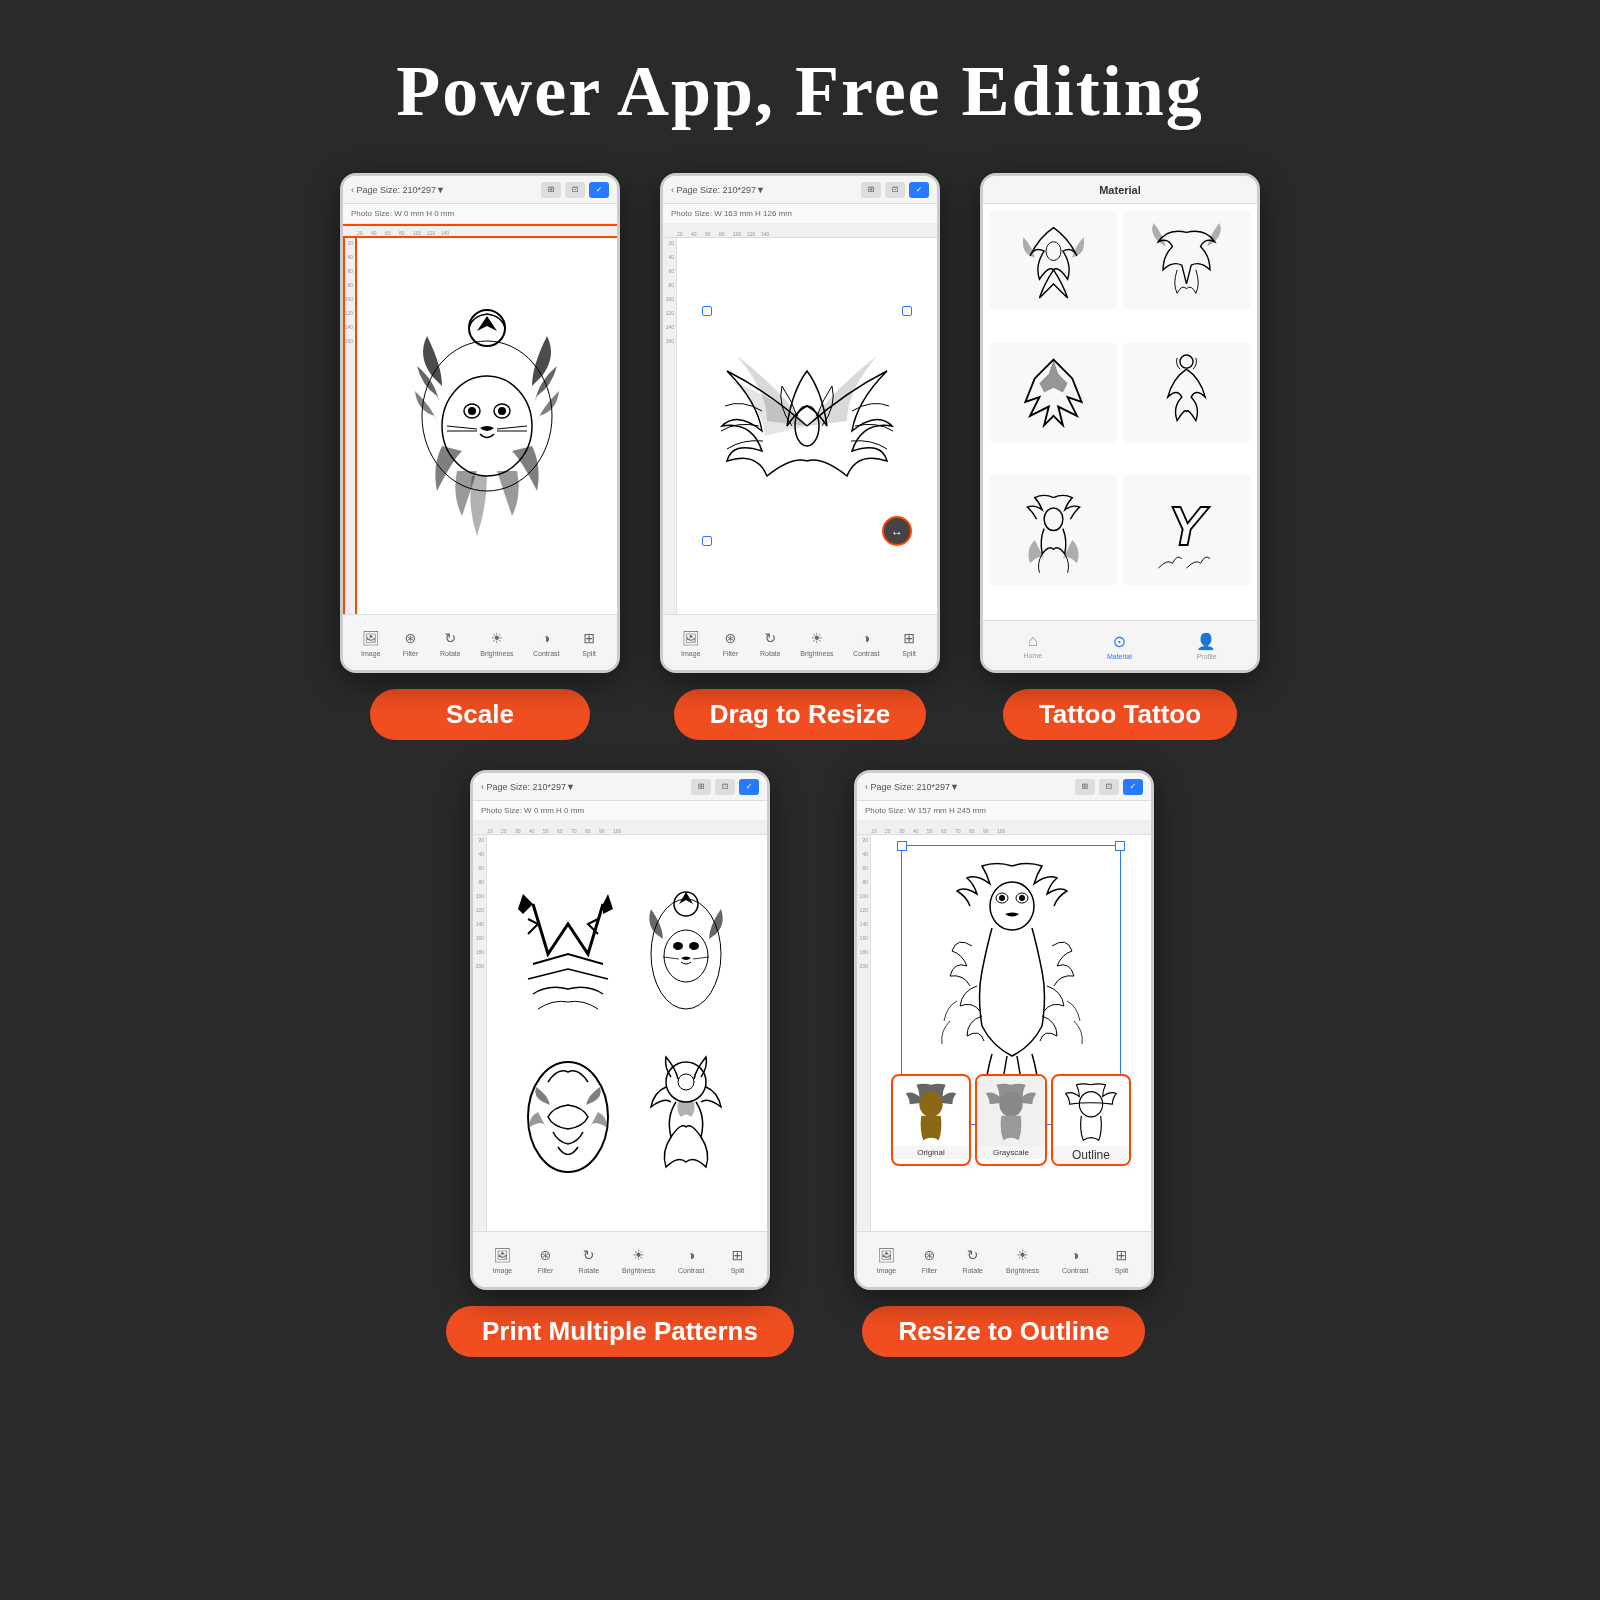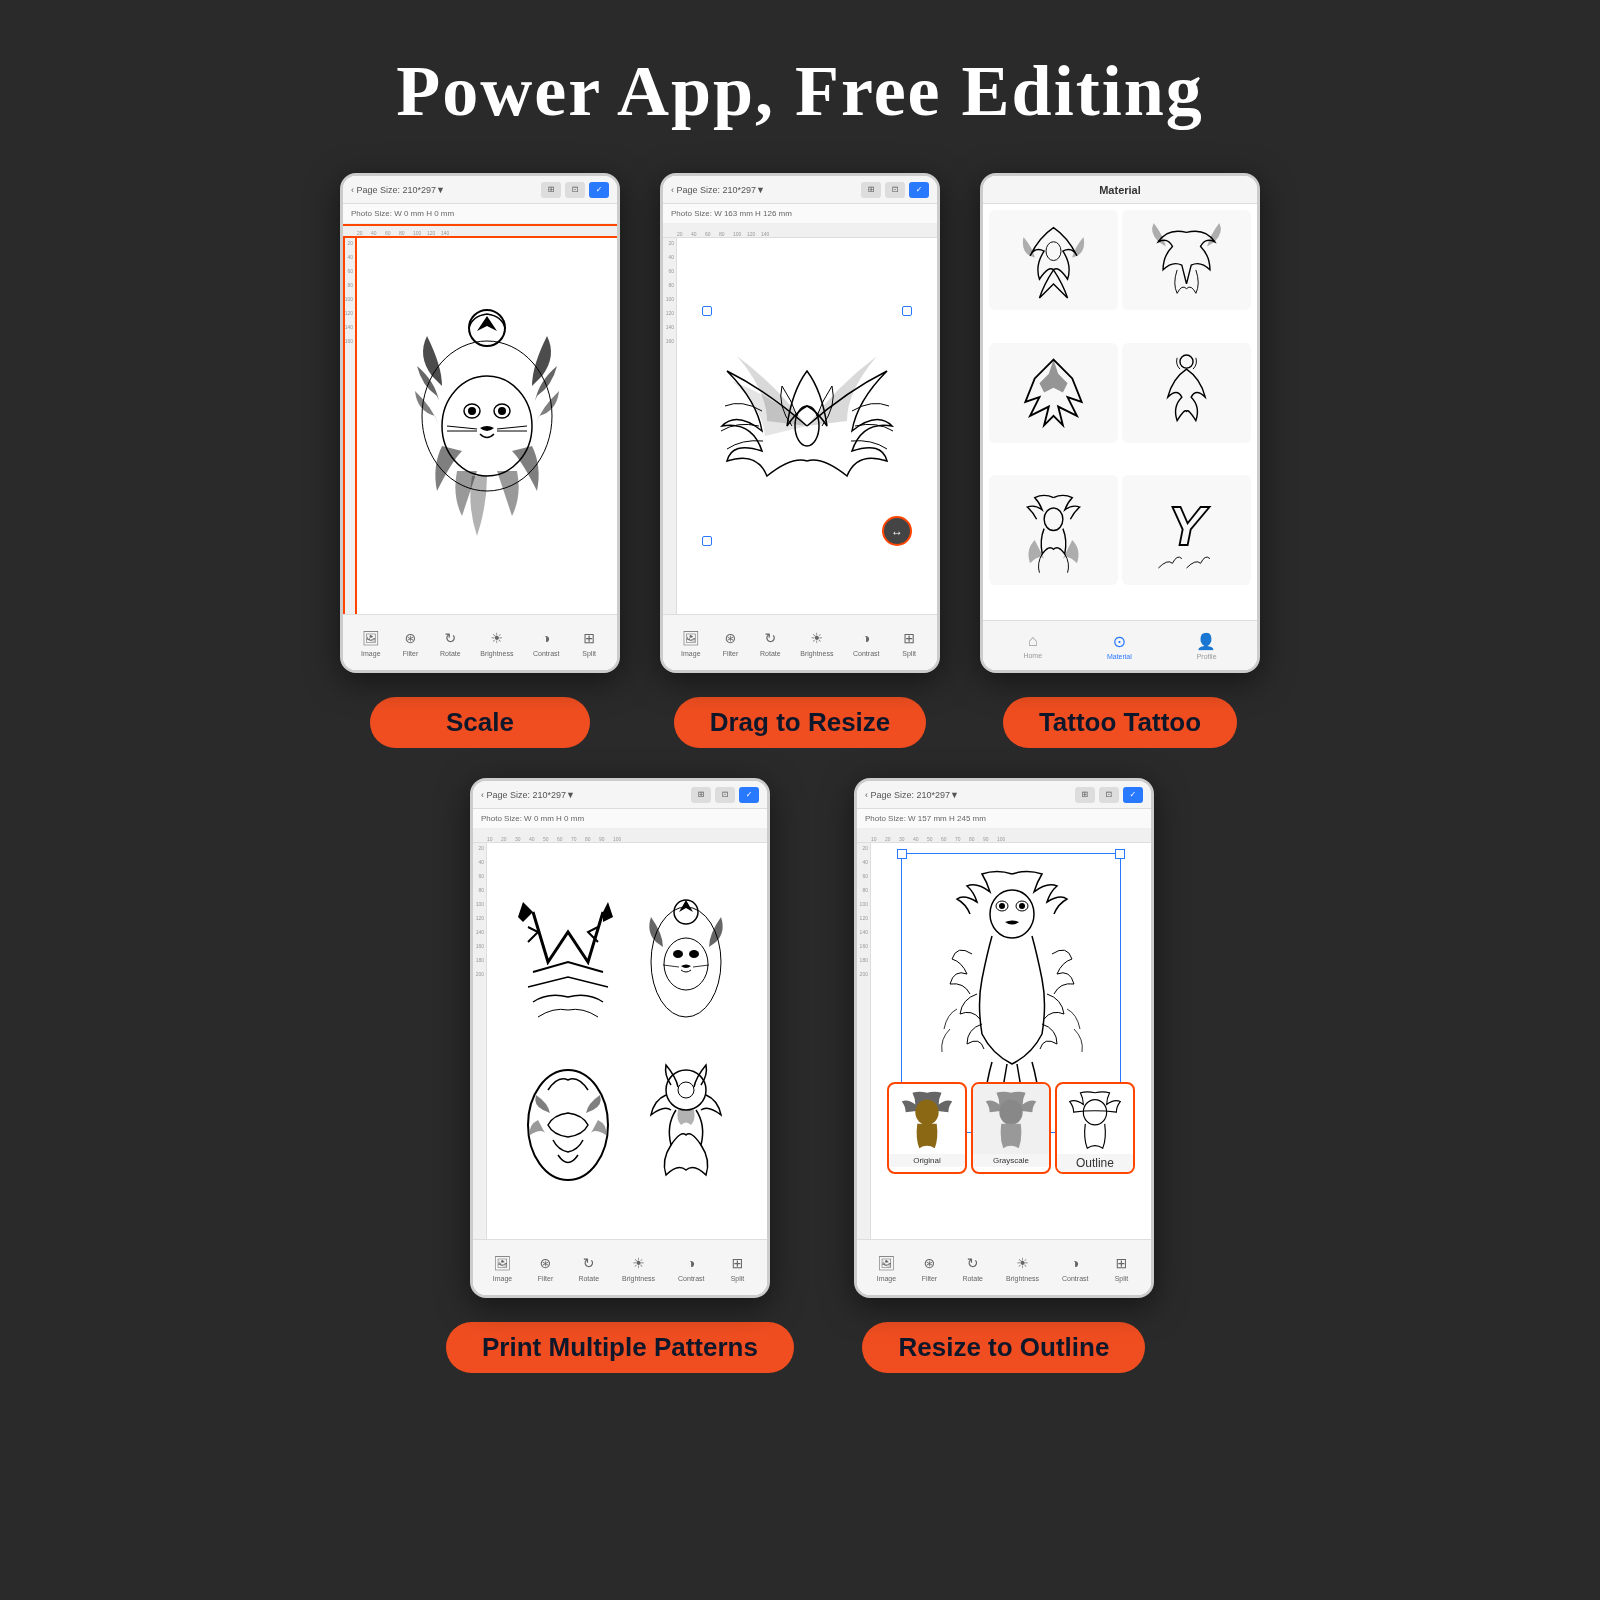--- a/index.html
+++ b/index.html
@@ -186,28 +186,27 @@
       width: 20px;
       height: 20px;
       display: flex;
       align-items: center;
       justify-content: center;
       font-size: 14px;
     }
 
     .label-pill {
       background: #f04e20;
-      color: #0f172a;
+      color: #ffffff;
       font-size: 26px;
       font-weight: 700;
       padding: 10px 36px;
       border-radius: 40px;
       text-align: center;
       min-width: 220px;
-      margin-top: 8px;
     }
 
     
     .tattoo-lion {
       width: 180px;
       height: 260px;
     }
 
     
     .material-grid {
@@ -808,21 +807,21 @@
               <div style="width:80px; height:70px; overflow:hidden; display:flex; align-items:center; justify-content:center;">
                 <svg viewBox="0 0 80 70" width="78" height="68">
                   <path d="M40 8 Q32 6 25 8 Q28 14 28 20 Q20 14 14 17 Q18 22 18 28 Q40 25 62 28 Q62 22 66 17 Q60 14 52 20 Q52 14 55 8 Q48 6 40 8Z" fill="black" opacity="0.6"></path>
                   <ellipse cx="40" cy="28" rx="12" ry="13" fill="#8B6914"></ellipse>
                   <path d="M30 40 Q28 55 32 65 Q40 60 48 65 Q52 55 50 40" fill="#8B6914"></path>
                 </svg>
               </div>
               <div style="font-size:8px; color:#333; padding:2px 4px; text-align:center; background:#f5f5f5; width:100%;">Original</div>
             </div>
 
-            <div style="border:2px solid #ff4500; border-radius:8px; background:#fff; overflow:hidden; display:flex; flex-direction:column; align-items:center; width:80px;">
+            <div style="border:2px solid #ff4500; border-radius:8px; background:#fff; overflow:hidden; display:flex; flex-direction:column; align-items:center; width:72px;">
               <div style="width:80px; height:70px; overflow:hidden; display:flex; align-items:center; justify-content:center; background:#f0f0f0;">
                 <svg viewBox="0 0 80 70" width="78" height="68">
                   <path d="M40 8 Q32 6 25 8 Q28 14 28 20 Q20 14 14 17 Q18 22 18 28 Q40 25 62 28 Q62 22 66 17 Q60 14 52 20 Q52 14 55 8 Q48 6 40 8Z" fill="#666" opacity="0.7"></path>
                   <ellipse cx="40" cy="28" rx="12" ry="13" fill="#888"></ellipse>
                   <path d="M30 40 Q28 55 32 65 Q40 60 48 65 Q52 55 50 40" fill="#999"></path>
                 </svg>
               </div>
               <div style="font-size:8px; color:#333; padding:2px 4px; text-align:center; background:#f5f5f5; width:100%;">Grayscale</div>
             </div>
 

